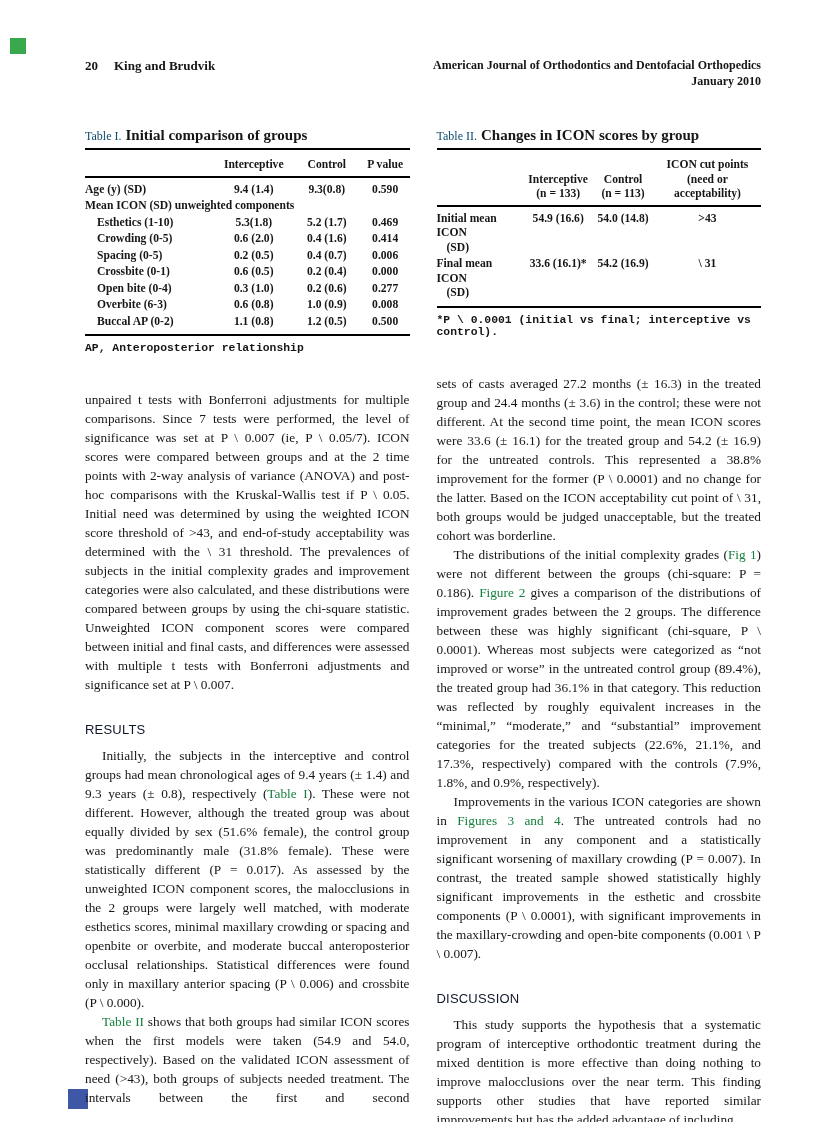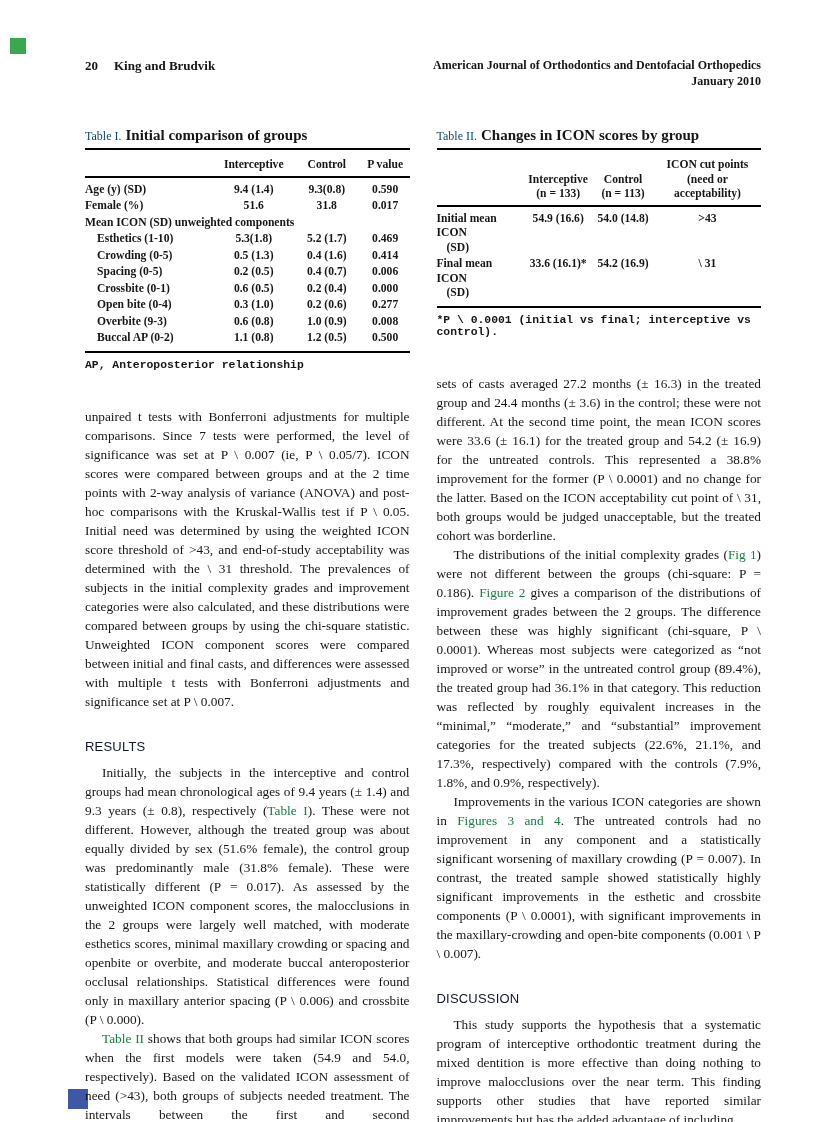--- a/index.html
+++ b/index.html
@@ -126,45 +126,37 @@
                 <tbody>
                   <tr>
                     <td class="lbl">
                       <div>Age (y) (SD)</div>
                     </td>
                     <td class="val">9.4 (1.4)</td>
                     <td class="val">9.3(0.8)</td>
                     <td class="val">0.590</td>
                   </tr>
                   <tr>
-                    <td class="lbl">
-                      <div>Female (%)</div>
-                    </td>
-                    <td class="val">51.6</td>
-                    <td class="val">31.8</td>
-                    <td class="val">0.017</td>
-                  </tr>
-                  <tr>
                     <td class="lbl" colspan="4">
                       <div>Mean ICON (SD) unweighted components</div>
                     </td>
                   </tr>
                   <tr>
                     <td class="lbl indent">
                       <div>Esthetics (1-10)</div>
                     </td>
                     <td class="val">5.3(1.8)</td>
                     <td class="val">5.2 (1.7)</td>
                     <td class="val">0.469</td>
                   </tr>
                   <tr>
                     <td class="lbl indent">
                       <div>Crowding (0-5)</div>
                     </td>
-                    <td class="val">0.5 (1.3)</td>
+                    <td class="val">0.6 (2.0)</td>
                     <td class="val">0.4 (1.6)</td>
                     <td class="val">0.414</td>
                   </tr>
                   <tr>
                     <td class="lbl indent">
                       <div>Spacing (0-5)</div>
                     </td>
                     <td class="val">0.2 (0.5)</td>
                     <td class="val">0.4 (0.7)</td>
                     <td class="val">0.006</td>
@@ -180,21 +172,21 @@
                   <tr>
                     <td class="lbl indent">
                       <div>Open bite (0-4)</div>
                     </td>
                     <td class="val">0.3 (1.0)</td>
                     <td class="val">0.2 (0.6)</td>
                     <td class="val">0.277</td>
                   </tr>
                   <tr>
                     <td class="lbl indent">
-                      <div>Overbite (9-3)</div>
+                      <div>Overbite (6-3)</div>
                     </td>
                     <td class="val">0.6 (0.8)</td>
                     <td class="val">1.0 (0.9)</td>
                     <td class="val">0.008</td>
                   </tr>
                   <tr>
                     <td class="lbl indent">
                       <div>Buccal AP (0-2)</div>
                     </td>
                     <td class="val">1.1 (0.8)</td>

